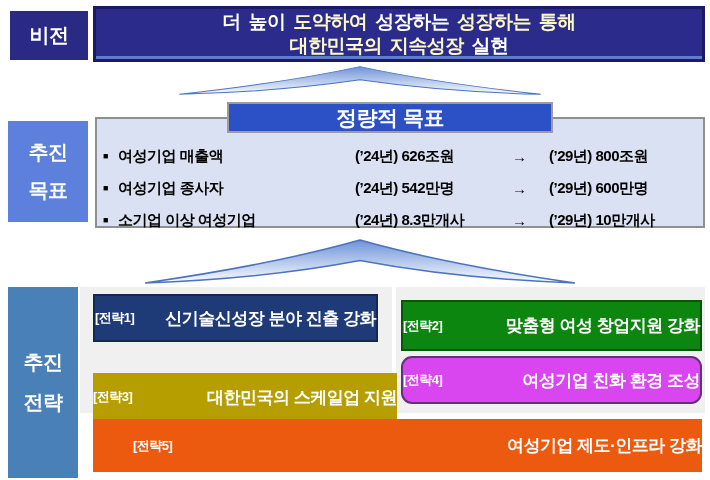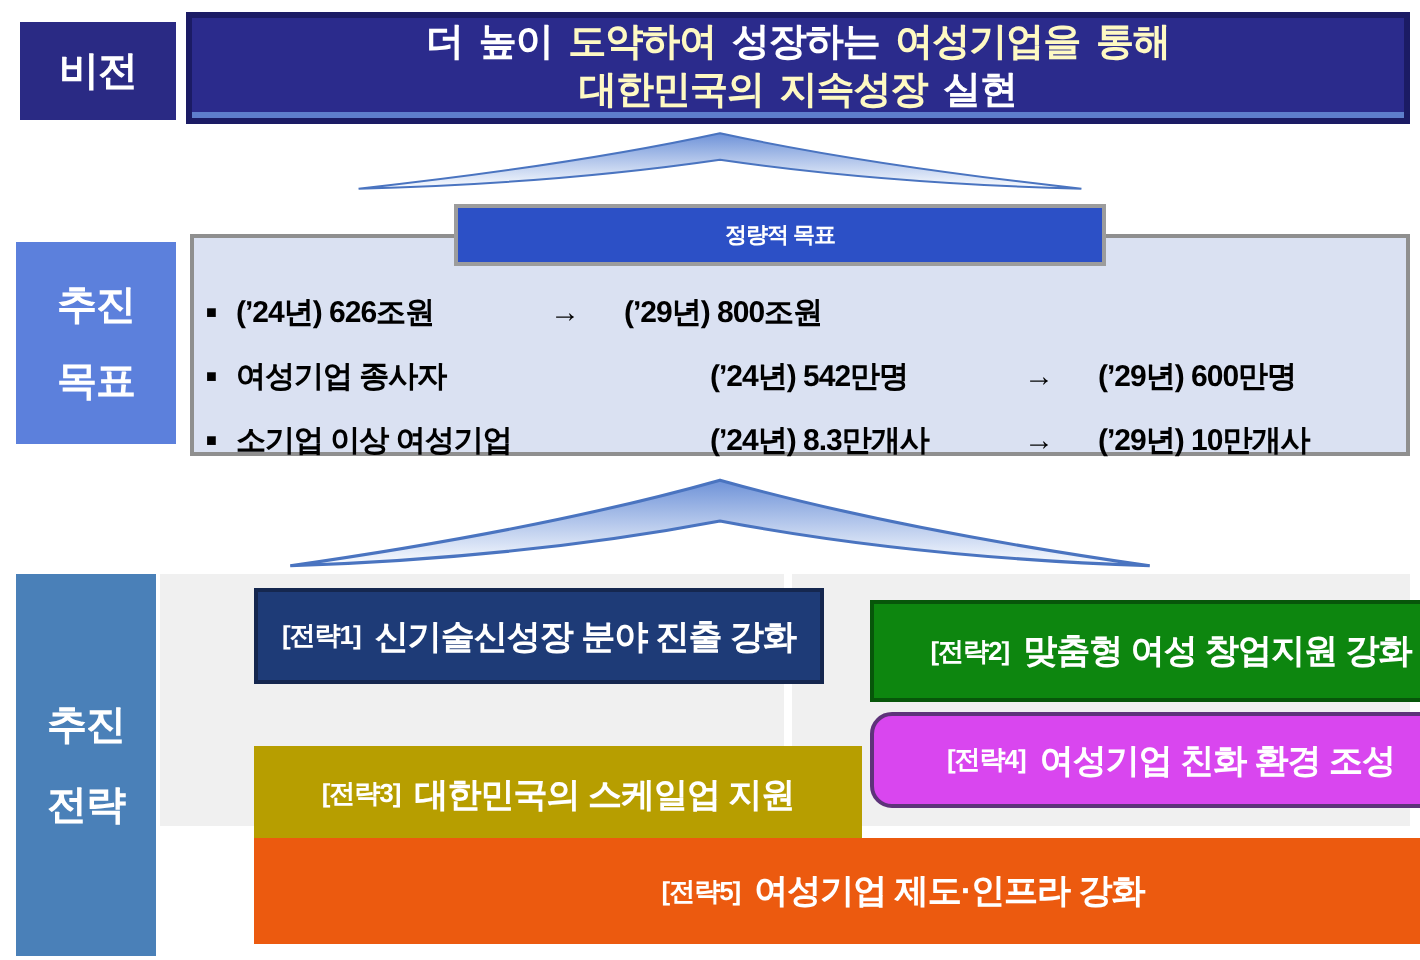--- a/index.html
+++ b/index.html
@@ -33,58 +33,58 @@
     color:#fff; font-size:20px; letter-spacing:-0.5px;
   }
   .goals-panel {
     position:absolute; left:95px; top:117px; width:610px; height:111px;
     border:2px solid #8F8F8F; box-sizing:border-box;
   }
   .goals-header {
     position:absolute; left:227px; top:102px; width:326px; height:31px;
     border:2px solid #9C9C9C; box-sizing:border-box; z-index:2;
     display:flex; align-items:center; justify-content:center;
-    color:#fff; font-size:11px; letter-spacing:-0.5px;
+    color:#fff; font-size:21px; letter-spacing:-0.5px;
   }
   .goals-rows { position:absolute; left:103px; top:140px; width:600px; z-index:1; }
   .grow { display:flex; align-items:center; height:32px; font-size:15px; color:#000; letter-spacing:-0.5px; white-space:nowrap; }
   .grow .bullet { width:15px; font-size:9px; }
   .grow .glabel { width:237px; }
   .grow .gfrom  { width:157px; }
   .grow .garrow { width:37px; font-weight:normal; }
   
   .strategies-label {
     position:absolute; left:8px; top:287px; width:70px; height:191px;
     display:flex; flex-direction:column; align-items:center; justify-content:center; gap:13px;
     color:#fff; font-size:20px; letter-spacing:-0.5px;
   }
   .gray-panel { position:absolute; background:#F0F0F0; top:287px; height:126px; }
   .gray-left  { left:80px;  width:312px; }
   .gray-right { left:396px; width:309px; }
   .strat {
-    position:absolute; display:flex; align-items:center; justify-content:center; gap:7px;
-    color:#fff; white-space:nowrap; box-sizing:border-box; letter-spacing:-0.5px;margin-left:34px;
+    position:absolute; display:flex; align-items:center; justify-content:space-between; gap:7px;
+    color:#fff; white-space:nowrap; box-sizing:border-box; letter-spacing:-0.5px;
   }
   .strat .tag   { font-size:13px; }
   .strat .title { font-size:17px; }
   .strat-1 { left:93px;  top:294px; width:285px; height:48px; border:2px solid #15274F; }
   .strat-2 { left:401px; top:300px; width:301px; height:51px; border:2px solid #07560A; }
   .strat-3 { left:93px;  top:373px; width:304px; height:48px; }
   .strat-4 { left:401px; top:356px; width:301px; height:48px; border:2px solid #5E337A; }
   .strat-5 { left:93px;  top:419px; width:609px; height:53px; }
 </style>
 </head>
 <body>
 
 <div class="stage">
 
   <div class="vision-label" style="background-color: rgb(42, 42, 132);">비전</div>
 
   <div class="vision-box" style="background-color: rgb(43, 43, 140);">
-    <div><span>더 높이 </span><span class="y">도약하여 </span><span>성장하는 </span><span class="y">여성기업을 통해</span></div>
+    <div><span>더 높이 </span><span class="y">도약하여 </span><span>성장하는 </span><span class="y">성장하는 통해</span></div>
     <div><span class="y">대한민국의 지속성장 </span><span>실현</span></div>
   </div>
 
   <svg class="chevron-1" viewBox="0 0 430 50" preserveAspectRatio="none">
     <defs>
       <linearGradient id="g1" x1="0" y1="0" x2="0" y2="1">
         <stop offset="0" stop-color="#6E92D8"></stop>
           <stop offset="1" stop-color="#FBFDFF"></stop>
       </linearGradient>
     </defs>
@@ -96,20 +96,21 @@
     <span>목표</span>
   </div>
 
   <div class="goals-panel" style="background-color: rgb(218, 225, 242);"></div>
 
   <div class="goals-header" style="background-color: rgb(44, 80, 198);">정량적 목표</div>
 
   <div class="goals-rows">
     <div class="grow">
       <span class="bullet">■</span>
+      <span class="glabel">여성기업 매출액</span>
       <span class="gfrom">(’24년) 626조원</span>
       <span class="garrow">→</span>
       <span class="gto">(’29년) 800조원</span>
     </div>
     <div class="grow">
       <span class="bullet">■</span>
       <span class="glabel">여성기업 종사자</span>
       <span class="gfrom">(’24년) 542만명</span>
       <span class="garrow">→</span>
       <span class="gto">(’29년) 600만명</span>

